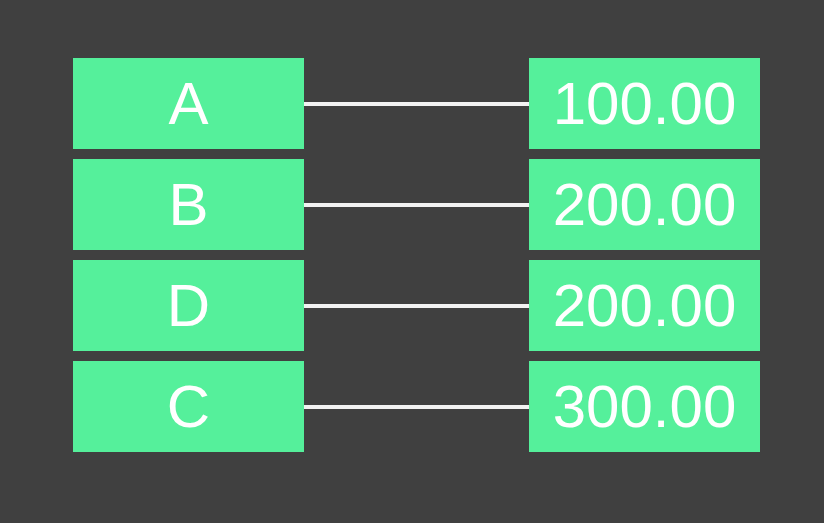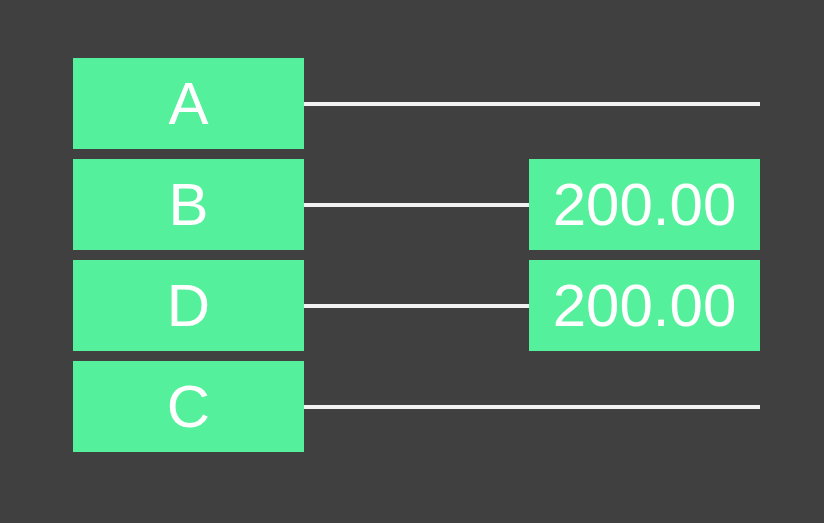--- a/index.html
+++ b/index.html
@@ -55,20 +55,23 @@
 
 <div class="diagram">
 
   <div class="row">
     <div class="node">
       <span>A</span>
     </div>
     <div class="connector-track">
       <div class="connector"></div>
     </div>
+    <div class="node">
+      <span>100.00</span>
+    </div>
   </div>
 
   <div class="row">
     <div class="node">
       <span>B</span>
     </div>
     <div class="connector-track">
       <div class="connector"></div>
     </div>
     <div class="node">
@@ -88,15 +91,18 @@
     </div>
   </div>
 
   <div class="row">
     <div class="node">
       <span>C</span>
     </div>
     <div class="connector-track">
       <div class="connector"></div>
     </div>
+    <div class="node">
+      <span>300.00</span>
+    </div>
   </div>
 
 </div>
 
 </body></html>

